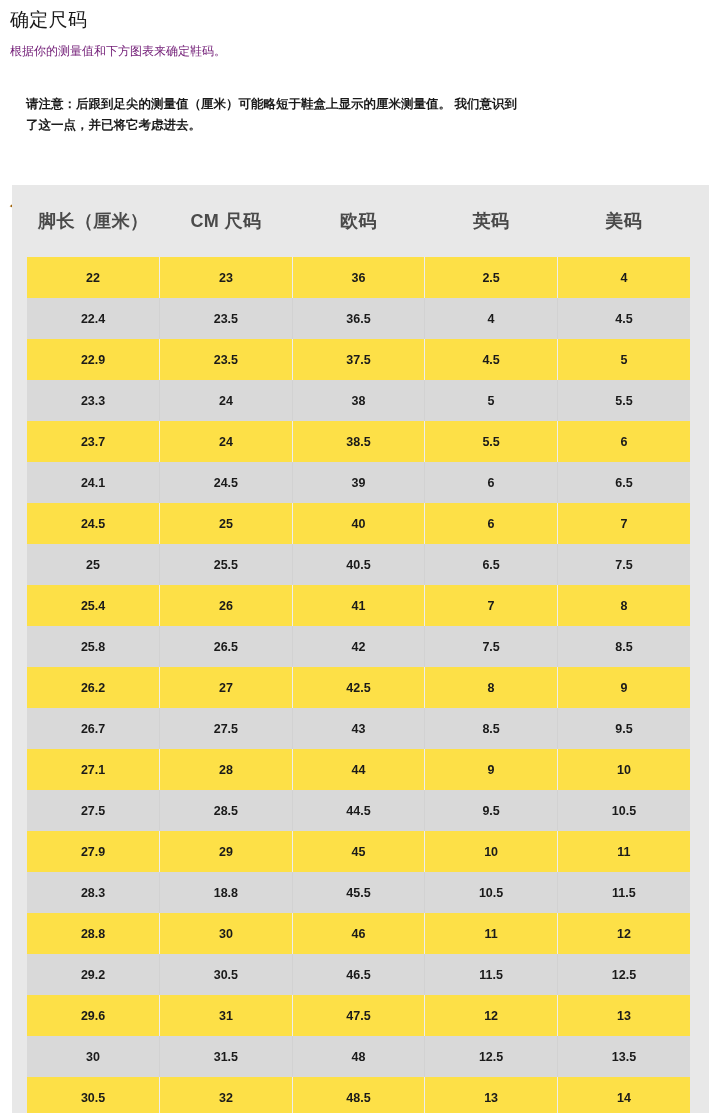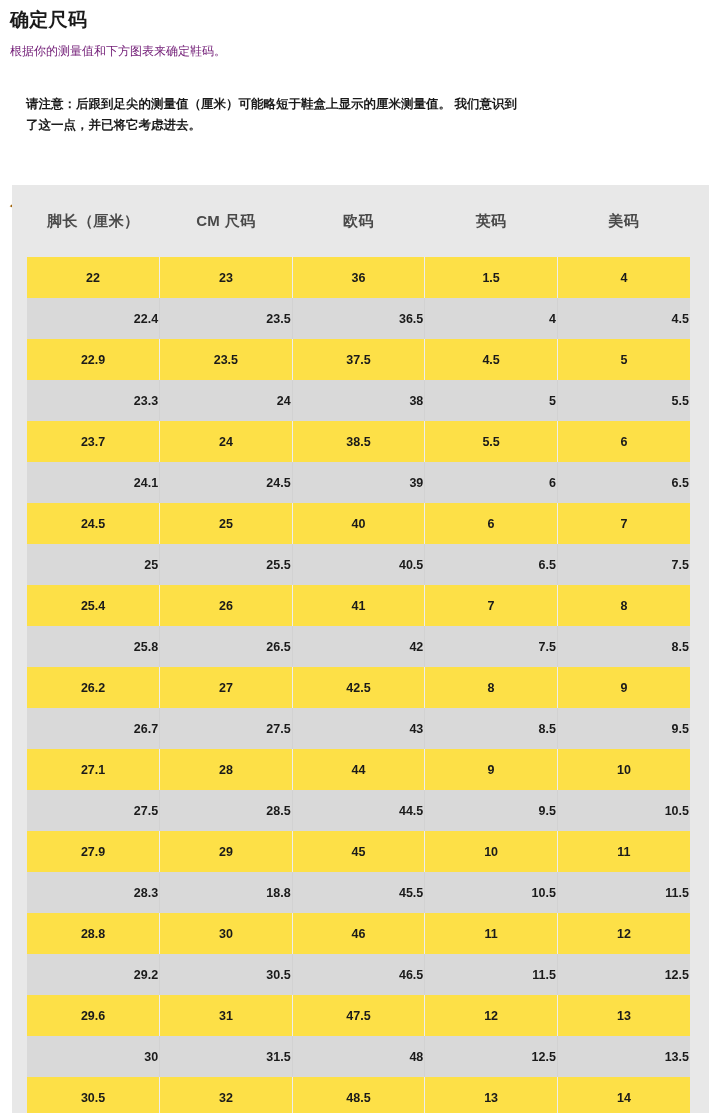--- a/index.html
+++ b/index.html
@@ -25,21 +25,21 @@
 
   
   .intro {
     padding: 0 10px;
   }
 
   .page-title {
     margin: 0;
     padding-top: 6px;
     font-size: 19px;
-    font-weight: 700;
+    font-weight: 400;
     line-height: 28px;
     color: #1a1a1a;
     letter-spacing: .3px;
   }
 
   .subtitle {
     margin: 0;
     padding-top: 8px;
     font-size: 12px;
     line-height: 18px;
@@ -85,21 +85,21 @@
     left: 15px;
     top: 0;
     width: 663px;
     border-collapse: collapse;
     table-layout: fixed;
   }
 
   .size-table th {
     height: 70px;
     background: #e8e8e8;
-    font-size: 15px;
+    font-size: 18px;
     font-weight: 700;
     color: #4a4a4a;
     vertical-align: middle;
     border: none;
     letter-spacing: .4px;
   }
 
   .size-table td {
     height: 41px;
     font-size: 12.5px;
@@ -115,21 +115,20 @@
     border-right: none;
   }
 
   .size-table tbody tr.even td {
     background: #fde047;
   }
 
   .size-table tbody tr.odd td {
     background: #d9d9d9;
     border-right-color: #d9d9d9;
-    text-align: right;
   }
 
   .size-table tbody tr.odd td:not(:last-child) {
     border-right: 1px solid #d2d2d2;
   }
 </style>
 </head>
 <body>
 
 <div class="page">
@@ -151,21 +150,21 @@
           <th>欧码</th>
           <th>英码</th>
           <th>美码</th>
         </tr>
       </thead>
       <tbody id="table-body">
           <tr class="even">
             <td>22</td>
             <td>23</td>
             <td>36</td>
-            <td>1.5</td>
+            <td>2.5</td>
             <td>4</td>
           </tr>
           <tr class="odd">
             <td>22.4</td>
             <td>23.5</td>
             <td>36.5</td>
             <td>4</td>
             <td>4.5</td>
           </tr>
           <tr class="even">

